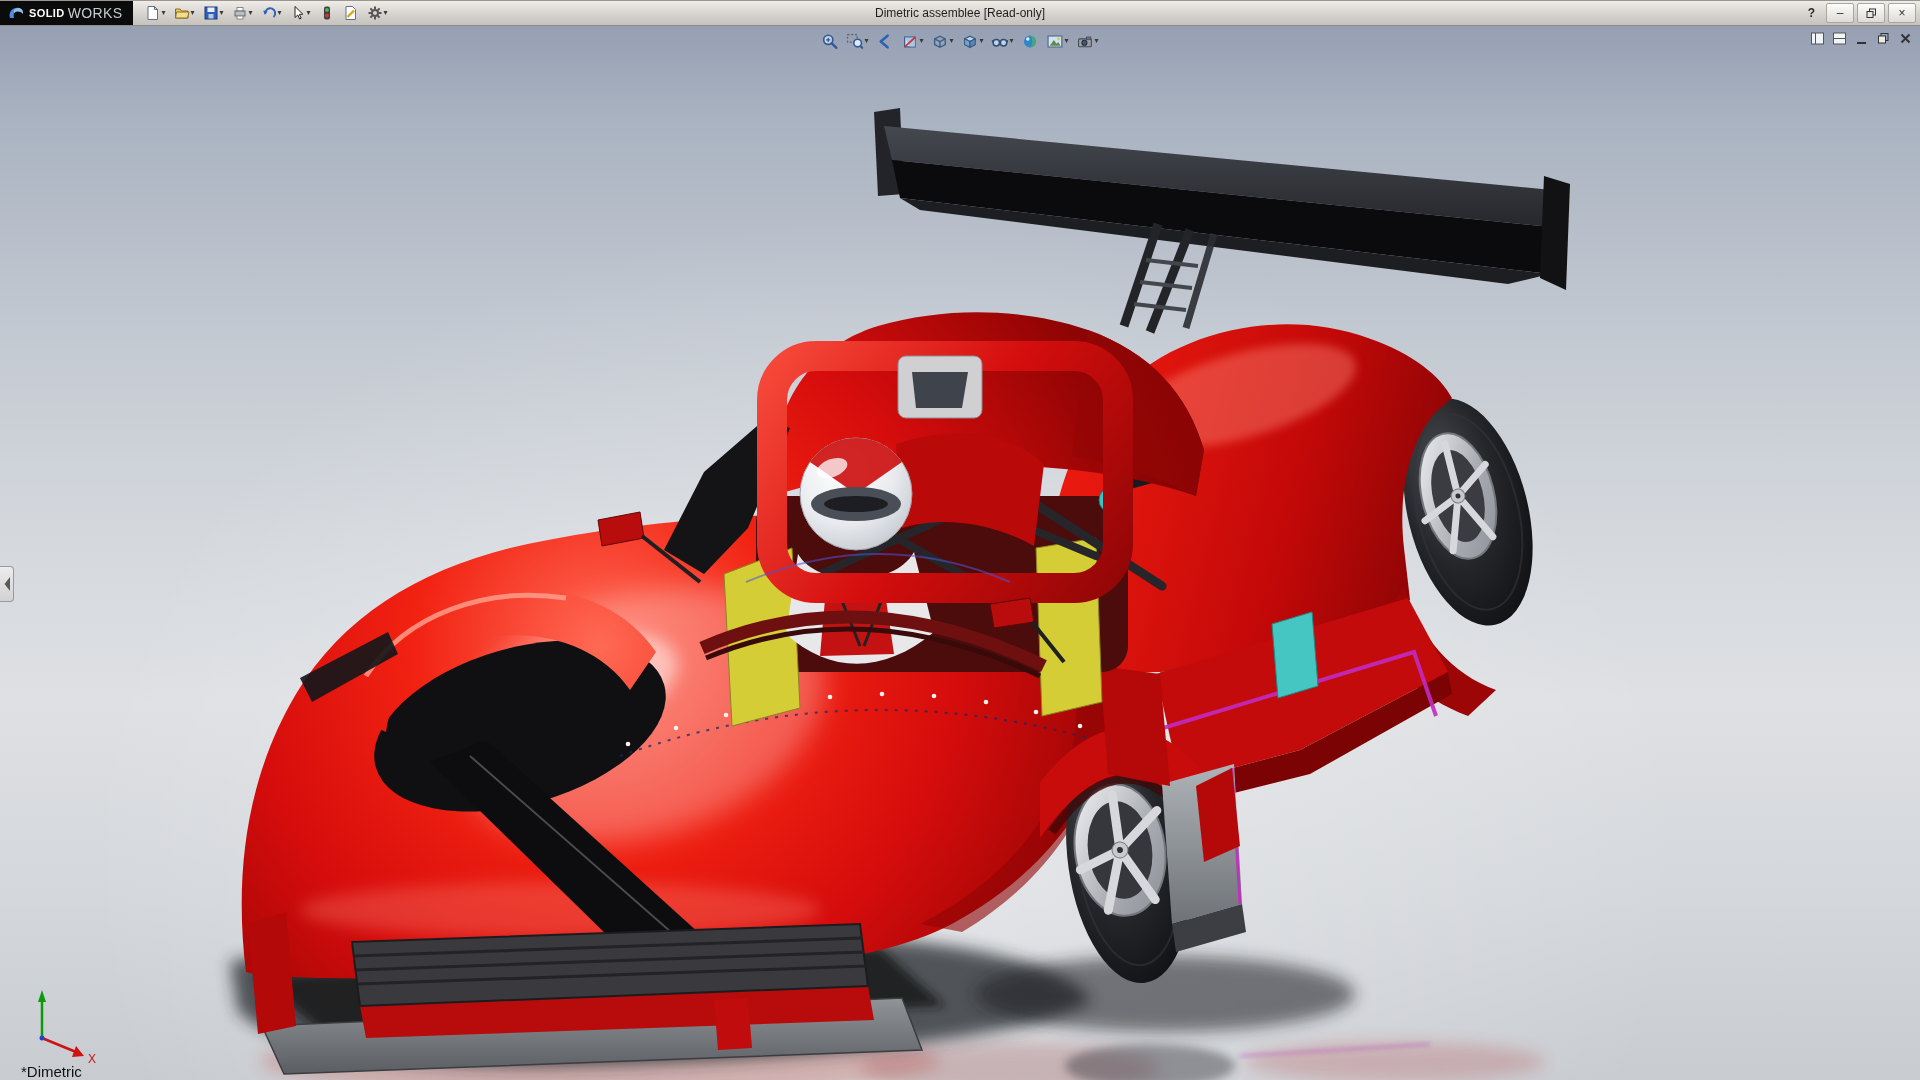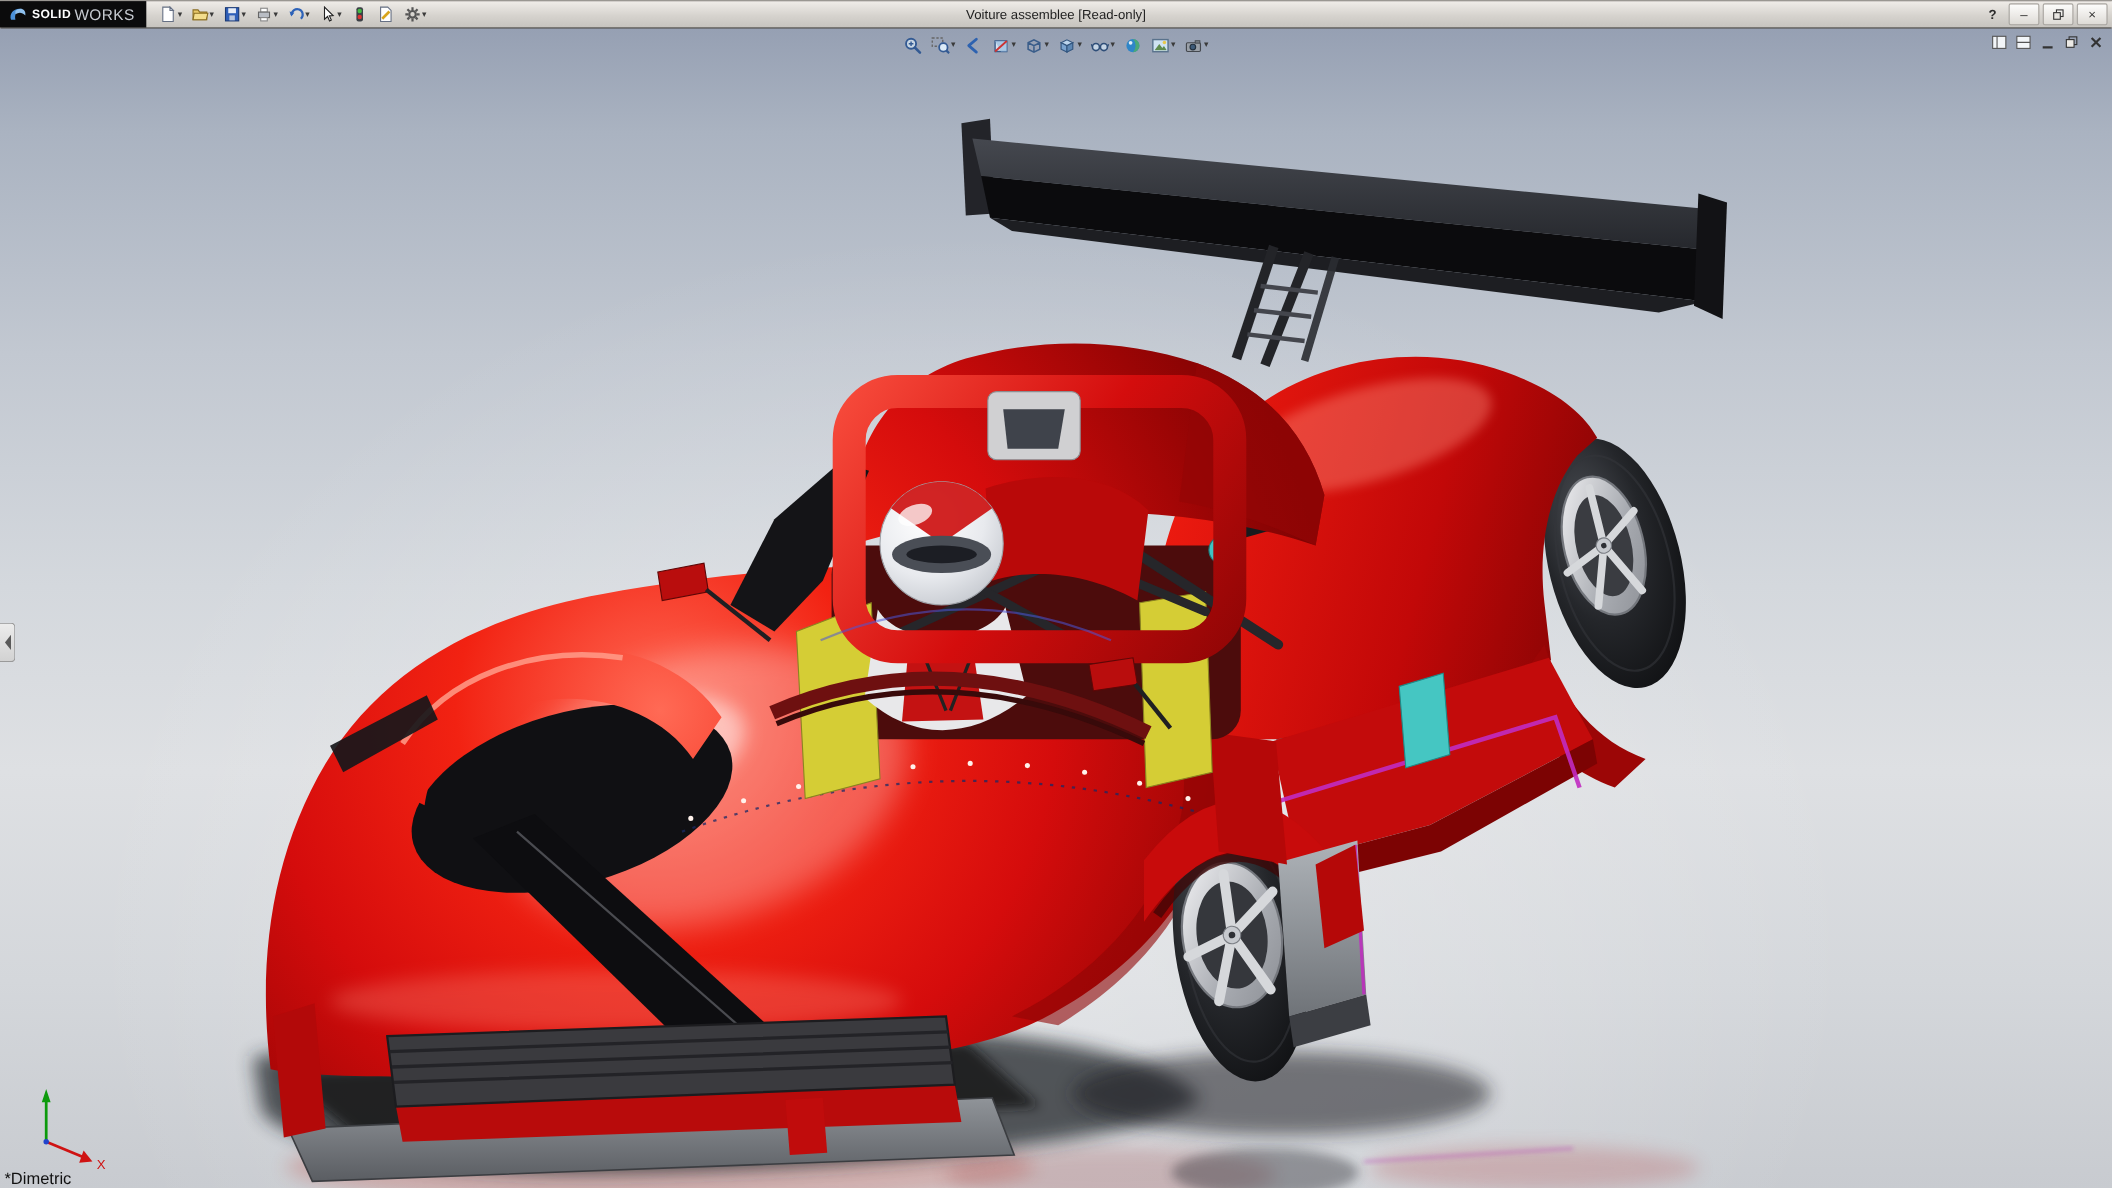--- a/index.html
+++ b/index.html
@@ -37,21 +37,21 @@
     display:flex;align-items:center;gap:2px;}
   .hud-btn{height:24px;display:flex;align-items:center;padding:0 3px;background:transparent;border:0;}
 
   .doc-controls{position:absolute;top:4px;right:6px;display:flex;align-items:center;gap:4px;}
   .doc-btn{width:18px;height:16px;display:flex;align-items:center;justify-content:center;}
 
   .left-tab{position:absolute;left:0;top:540px;width:13px;height:34px;
     background:linear-gradient(#ececec,#d2d2d2);border:1px solid #9a9a9a;border-left:0;
     border-radius:0 4px 4px 0;display:flex;align-items:center;justify-content:center;}
 
-  .view-label{position:absolute;left:4px;bottom:1px;font-size:15px;color:#111;}
+  .view-label{position:absolute;left:21px;bottom:1px;font-size:15px;color:#111;}
 </style>
 </head>
 <body>
 
 <div class="app">
 
   <div class="titlebar">
     <div class="logo-block">
       <svg width="20" height="18" viewBox="0 0 20 18">
         <path d="M4,14 C2,8 7,3 13,4 C9,6 7,9 8,14 Z" fill="#4a90d9"></path>
@@ -120,21 +120,21 @@
       </span>
       <span class="tb-btn">
         <svg width="16" height="16" viewBox="0 0 16 16">
           <circle cx="8" cy="8" r="3" fill="none" stroke="#555" stroke-width="2"></circle>
           <path d="M8,1.5 V4 M8,12 V14.5 M1.5,8 H4 M12,8 H14.5 M3.4,3.4 L5.2,5.2 M10.8,10.8 L12.6,12.6 M3.4,12.6 L5.2,10.8 M10.8,5.2 L12.6,3.4" stroke="#555" stroke-width="2"></path>
         </svg>
           <span class="dd">▾</span>
       </span>
     </div>
 
-    <div class="title-center">Voiture assemblee [Read-only]</div>
+    <div class="title-center">Dimetric assemblee [Read-only]</div>
 
     <div class="win-right">
       <span class="help-btn">?</span>
       <span class="win-btn">–</span>
       <span class="win-btn">
         <svg width="11" height="11" viewBox="0 0 11 11">
           <rect x="3.5" y="1" width="6" height="6" fill="none" stroke="#333"></rect>
           <rect x="1" y="3.5" width="6" height="6" fill="#e8e6e2" stroke="#333"></rect>
         </svg>
       </span>

